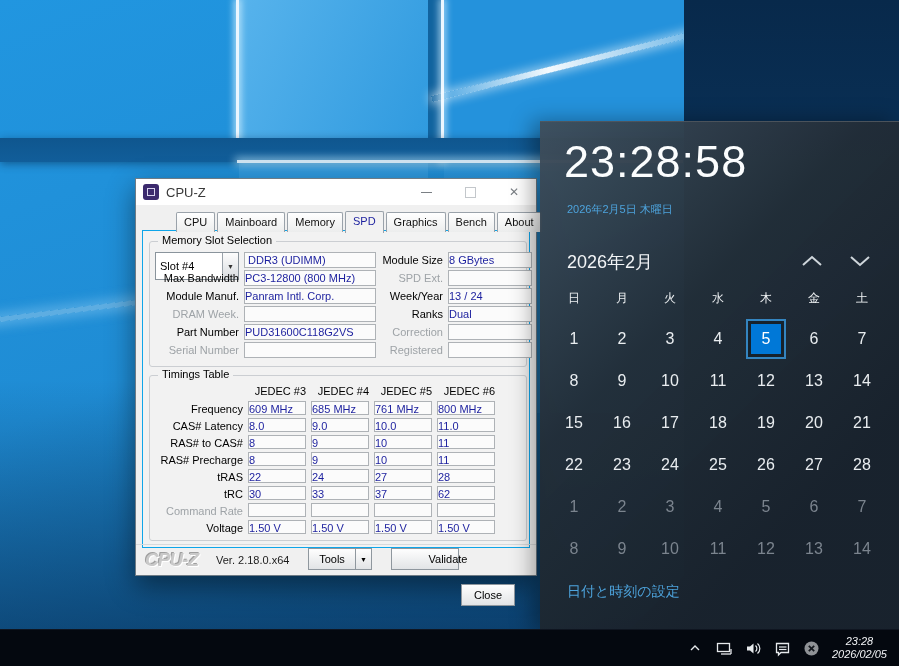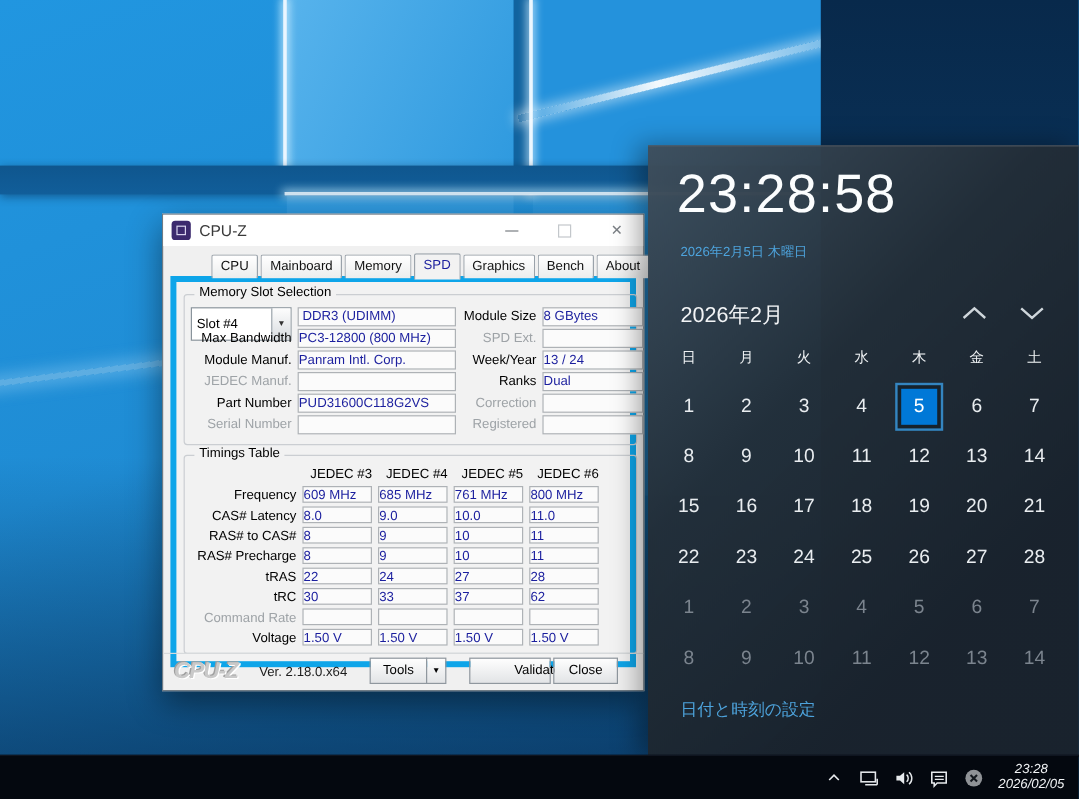--- a/index.html
+++ b/index.html
@@ -33,21 +33,21 @@
   .appicon:before{content:"";position:absolute;left:4px;top:4px;width:8px;height:8px;border:1px solid #d9d4ee;box-sizing:border-box;}
   .title-text{color:#3a3a3a;font-size:13px;}
   .cap-btn{position:absolute;top:0;width:44px;height:26px;display:flex;align-items:center;justify-content:center;color:#7a7f84;font-size:12px;}
   .cap-min{right:88px;} .cap-max{right:44px;color:#c3c7cb;} .cap-close{right:0;}
   .cap-min i{display:block;width:11px;height:1px;background:#7a7f84;}
   .cap-max i{display:block;width:9px;height:9px;border:1px solid #c3c7cb;}
   .tabs{position:absolute;left:8px;top:31px;display:flex;align-items:flex-end;z-index:3;margin-left:32px;}
   .tab{border:1px solid #9aa2aa;border-bottom:none;padding:3px 7px 4px;background:linear-gradient(#ffffff,#eceded);
        border-radius:2px 2px 0 0;margin-right:2px;color:#111;}
   .tab.sel{background:#f2f2f2;color:#1b1f9e;padding-bottom:6px;position:relative;top:1px;}
-  .tabpage{position:absolute;left:6px;right:6px;top:51px;height:316px;border:5px solid #0ea5e9;background:#f2f2f2;}
+  .tabpage{position:absolute;left:6px;right:6px;top:51px;height:316px;border:1px solid #0ea5e9;background:#f2f2f2;}
   .group{position:absolute;border:1px solid #cbced2;border-radius:3px;}
   .legend{position:absolute;top:-8px;left:8px;background:#f2f2f2;padding:0 4px;color:#000;}
   .g1{left:6px;top:10px;width:376px;height:124px;}
   .g2{left:6px;top:144px;width:376px;height:164px;}
   .igrid{display:grid;grid-template-columns:84px 132px 62px 84px;gap:2px 5px;grid-auto-rows:16px;margin:10px 5px 0 5px;}
   .tgrid{display:grid;grid-template-columns:88px repeat(4,58px);gap:3px 5px;grid-auto-rows:14px;margin:8px 5px 0 5px;}
   .lbl{text-align:right;line-height:16px;color:#000;white-space:nowrap;}
   .lbl.dis{color:#9ea3a7;}
   .fld{background:#fbfbfb;border:1px solid #aeb2b6;color:#1b1f9e;text-align:left;line-height:14px;
        overflow:hidden;white-space:nowrap;box-sizing:border-box;}
@@ -57,21 +57,21 @@
   .combo .ctxt{flex:1;padding-left:4px;color:#000;}
   .combo .cbtn{width:15px;height:100%;background:linear-gradient(#fdfdfd,#d8dce0);border-left:1px solid #9aa2aa;
                display:flex;align-items:center;justify-content:center;font-size:7px;color:#333;}
   .footer{position:absolute;left:0;right:0;bottom:0;height:30px;border-top:1px solid #d7dadc;}
   .logo{position:absolute;left:9px;top:4px;font-size:19px;font-weight:bold;font-style:italic;color:#c9c9c9;
         text-shadow:1px 1px 0 #ffffff,-1px -1px 0 #9f9f9f;letter-spacing:-1px;}
   .ver{position:absolute;left:80px;top:9px;color:#1c1c1c;}
   .btn97{position:absolute;top:3px;height:22px;border:1px solid #8f979e;background:linear-gradient(#fefefe,#e2e4e6);
          display:flex;align-items:center;justify-content:center;box-sizing:border-box;color:#000;}
   .b-tools{left:172px;width:48px;} .b-arrow{left:219px;width:17px;font-size:7px;} 
-  .b-validate{left:255px;width:68px;padding-left:46px;} .b-close{left:325px;width:54px;}
+  .b-validate{left:255px;width:68px;padding-left:46px;} .b-close{left:325px;width:54px;margin-top:36px;}
   
   .flyout{position:absolute;left:540px;top:121px;width:359px;height:509px;z-index:6;
           background:linear-gradient(135deg,rgba(62,78,92,.97),rgba(34,45,55,.97) 38%,rgba(25,34,44,.98) 75%);
           border-top:1px solid rgba(255,255,255,.22);box-shadow:-8px 0 20px rgba(0,0,0,.35);}
   .flyout *{position:absolute;}
   .time-big{left:24px;top:14px;font-size:45px;font-weight:300;color:#fbfdfe;letter-spacing:1px;}
   .date-full{left:27px;top:80px;font-size:11px;color:#4da3dc;}
   .month-hdr{left:27px;top:128px;font-size:18px;color:#f2f4f6;}
   .chev{width:28px;height:22px;display:flex;align-items:center;justify-content:center;}
   .chev-up{left:258px;top:128px;} .chev-dn{left:306px;top:128px;}
@@ -144,21 +144,21 @@
           <div class="lbl">Module Size</div>
           <div class="fld">8 GBytes</div>
           <div class="lbl">Max Bandwidth</div>
           <div class="fld">PC3-12800 (800 MHz)</div>
           <div class="lbl dis">SPD Ext.</div>
           <div class="fld"></div>
           <div class="lbl">Module Manuf.</div>
           <div class="fld">Panram Intl. Corp.</div>
           <div class="lbl">Week/Year</div>
           <div class="fld">13 / 24</div>
-          <div class="lbl dis">JEDEC Manuf.</div>
+          <div class="lbl dis">DRAM Week.</div>
           <div class="fld"></div>
           <div class="lbl">Ranks</div>
           <div class="fld">Dual</div>
           <div class="lbl">Part Number</div>
           <div class="fld">PUD31600C118G2VS</div>
           <div class="lbl dis">Correction</div>
           <div class="fld"></div>
           <div class="lbl dis">Serial Number</div>
           <div class="fld"></div>
           <div class="lbl dis">Registered</div>

